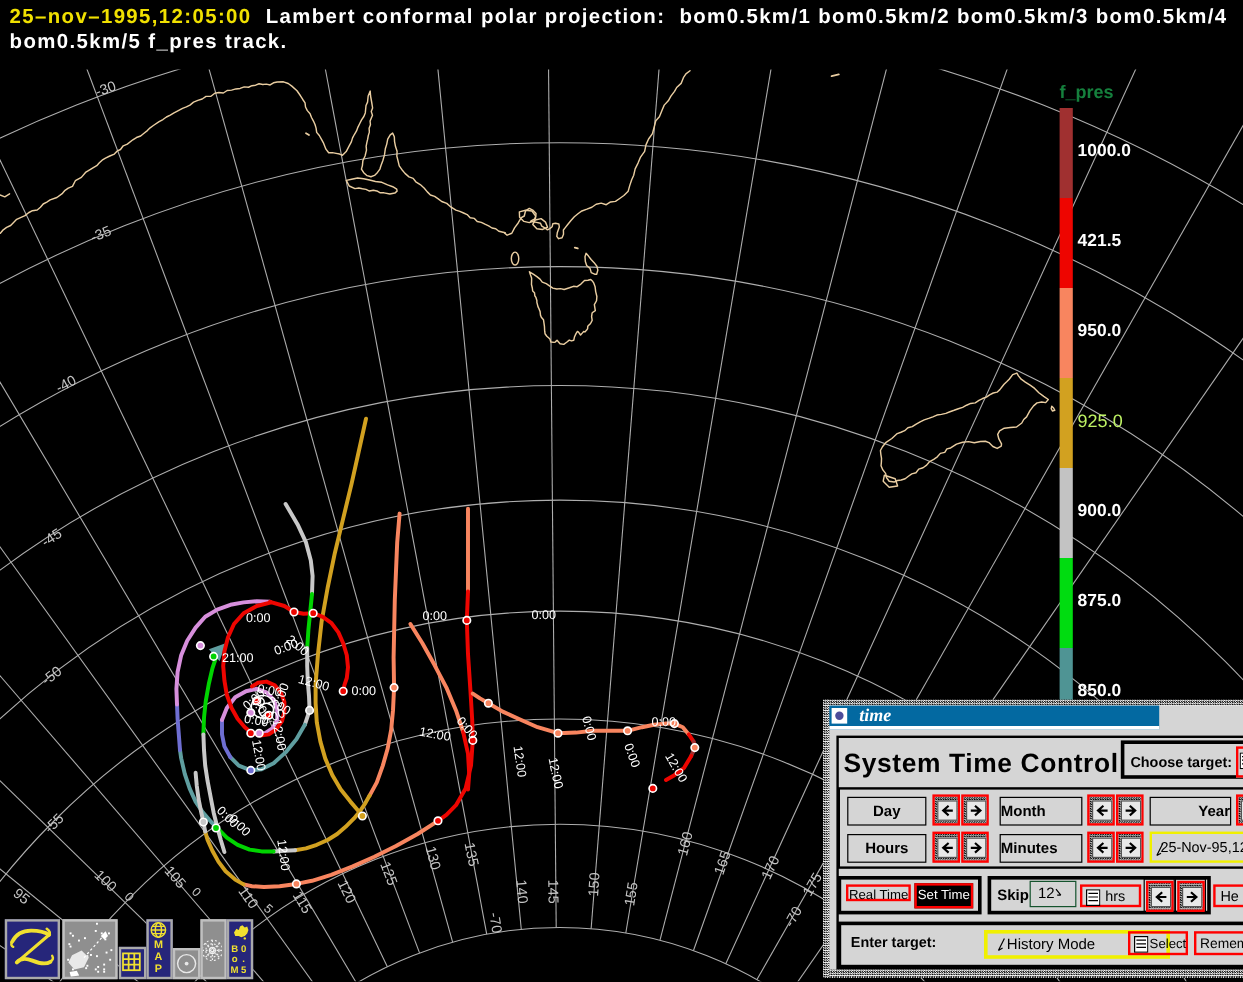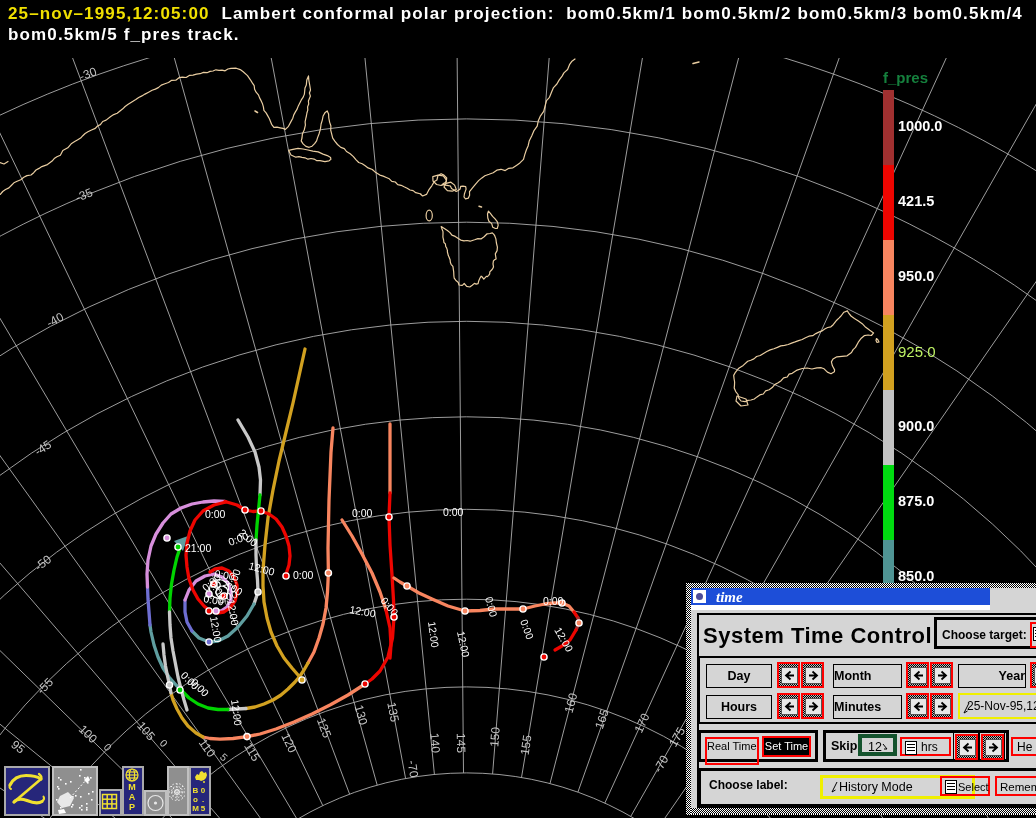--- a/index.html
+++ b/index.html
@@ -283,21 +283,21 @@
       <text x="4.5" y="25" text-anchor="middle" fill="#f0e030" font-size="8" font-weight="bold" font-family="Liberation Sans,sans-serif">B</text>
       <text x="12" y="25" text-anchor="middle" fill="#f0e030" font-size="8" font-weight="bold" font-family="Liberation Sans,sans-serif">0</text>
       <text x="4.5" y="34" text-anchor="middle" fill="#f0e030" font-size="8" font-weight="bold" font-family="Liberation Sans,sans-serif">o</text>
       <text x="12" y="34" text-anchor="middle" fill="#f0e030" font-size="8" font-weight="bold" font-family="Liberation Sans,sans-serif">.</text>
       <text x="4.5" y="43" text-anchor="middle" fill="#f0e030" font-size="8" font-weight="bold" font-family="Liberation Sans,sans-serif">M</text>
       <text x="12" y="43" text-anchor="middle" fill="#f0e030" font-size="8" font-weight="bold" font-family="Liberation Sans,sans-serif">5</text>
     </svg></div>
 
 <div style="position:absolute;left:686px;top:583px;width:350px;height:232px;background:repeating-conic-gradient(#000 0% 25%, #fff 0% 50%) 0 0/2px 2px"></div>
 <div style="position:absolute;left:691px;top:588px;width:345px;height:222px;background:#d5d5d5"></div>
-<div style="position:absolute;left:691px;top:588px;width:299px;height:17px;background:#1d4ed8;border-bottom:5px solid #ffffff">
+<div style="position:absolute;left:691px;top:588px;width:275px;height:17px;background:#0369a1;border-bottom:3px solid #ffffff">
   <div style="position:absolute;left:2px;top:1.5px;width:13px;height:13px;background:#fff">
       <div style="position:absolute;left:3px;top:3px;width:7px;height:7px;border-radius:50%;background:#4c4c99"></div>
     </div>
   <div style="position:absolute;left:25px;top:1px;color:#fff;font-family:'Liberation Serif',serif;font-style:italic;font-weight:bold;font-size:15px">time</div>
 </div>
 <div style="position:absolute;left:697px;top:613px;width:400px;height:195px;border:2.5px solid #000;box-sizing:border-box"></div>
 <div style="position:absolute;left:703px;top:623px;font-weight:bold;font-size:22px;color:#000;letter-spacing:0.5px">System Time Control</div>
 <div style="position:absolute;left:934px;top:617px;width:110px;height:32px;border:3px solid #000;box-sizing:border-box"></div>
 <div style="position:absolute;left:942px;top:628px;font-weight:bold;font-size:12px">Choose target:</div>
 <div style="position:absolute;left:1030px;top:622px;width:10px;height:22px;border:2px solid #f00;background:#d5d5d5">
@@ -370,25 +370,25 @@
     <div style="position:absolute;left:2px;top:3px;width:15px;height:15px;background:#e8e8e8;border:1px solid #555">
       <svg width="13" height="13" style="position:absolute;left:1px;top:1px">
         <path d="M2,6.5 H9 M5.5,2.5 L10,6.5 L5.5,10.5" stroke="#000" stroke-width="1.8" fill="none"></path>
       </svg>
     </div>
   </div>
 <div style="position:absolute;left:958px;top:693px;width:86px;height:26px;border:2px solid #f0f000;box-sizing:border-box;font-size:12px;padding:4px 0 0 7px;white-space:nowrap">25-Nov-95,12<svg width="8" height="13" style="position:absolute;left:3px;top:6px">
       <path d="M1,12 L6,2 M1,12 L4.5,10" stroke="#000" stroke-width="1" fill="none"></path>
     </svg></div>
 <div style="position:absolute;left:698px;top:730px;width:120px;height:32px;border:3px solid #000;box-sizing:border-box"></div>
-<div style="position:absolute;left:705px;top:737px;width:54px;height:28px;border:2px solid #f00;box-sizing:border-box;font-size:11px;text-align:left;line-height:14px;white-space:nowrap">Real Time</div>
+<div style="position:absolute;left:705px;top:737px;width:54px;height:14px;border:2px solid #f00;box-sizing:border-box;font-size:11px;text-align:right;line-height:14px;white-space:nowrap">Real Time</div>
 <div style="position:absolute;left:762px;top:736px;width:49px;height:21px;border:2px solid #f00;background:#000;color:#fff;box-sizing:border-box;font-size:11px;text-align:center;line-height:16px;white-space:nowrap">Set Time</div>
 <div style="position:absolute;left:823px;top:730px;width:186px;height:32px;border:3px solid #000;box-sizing:border-box"></div>
 <div style="position:absolute;left:831px;top:739px;font-weight:bold;font-size:12.5px">Skip</div>
-<div style="position:absolute;left:858px;top:734px;width:39px;height:22px;border:4px solid #14532d;box-sizing:border-box;font-size:12.5px;padding:2px 0 12px 6px">12<svg width="7" height="8">
+<div style="position:absolute;left:858px;top:734px;width:39px;height:22px;border:1px solid #14532d;box-sizing:border-box;font-size:12.5px;padding:2px 0 12px 6px">12<svg width="7" height="8">
       <path d="M1,1 L5,6 M5,6 L2,6" stroke="#000" fill="none"></path>
     </svg></div>
 <div style="position:absolute;left:900px;top:737px;width:51px;height:19px;border:2px solid #f00;box-sizing:border-box;font-size:12px">
     <svg width="12" height="14" style="position:absolute;left:3px;top:2px">
       <rect x="0.5" y="0.5" width="11" height="13" fill="#fff" stroke="#000"></rect>
       <line x1="2" y1="3.5" x2="10" y2="3.5" stroke="#000"></line>
       <line x1="2" y1="6.5" x2="10" y2="6.5" stroke="#000"></line>
       <line x1="2" y1="9.5" x2="10" y2="9.5" stroke="#000"></line>
     </svg>
     <span style="position:absolute;left:19px;top:1px">hrs</span>
@@ -406,21 +406,21 @@
     <div style="position:absolute;left:0px;top:0px;width:23px;height:26px;border:2px solid #f00;background:repeating-conic-gradient(#000 0% 25%, #bbb 0% 50%) 0 0/2px 2px;box-sizing:border-box;left:0.5px;top:0.5px">
       <div style="position:absolute;left:2px;top:3px;width:15px;height:15px;background:#e8e8e8;border:1px solid #555">
         <svg width="13" height="13" style="position:absolute;left:1px;top:1px">
           <path d="M2,6.5 H9 M5.5,2.5 L10,6.5 L5.5,10.5" stroke="#000" stroke-width="1.8" fill="none"></path>
         </svg>
       </div>
     </div>
   </div>
 <div style="position:absolute;left:1011px;top:737px;width:30px;height:19px;border:2px solid #f00;box-sizing:border-box;font-size:12px;padding:1px 0 0 4px">He</div>
 <div style="position:absolute;left:698px;top:768px;width:345px;height:39px;border:3px solid #000;box-sizing:border-box"></div>
-<div style="position:absolute;left:709px;top:778px;font-weight:bold;font-size:12px">Choose label:</div>
+<div style="position:absolute;left:709px;top:778px;font-weight:bold;font-size:12px">Enter target:</div>
 <div style="position:absolute;left:820px;top:775px;width:155px;height:24px;border:3px solid #f0f000;box-sizing:border-box;font-size:12.5px;padding:2px 0 0 8px;white-space:nowrap"><svg width="8" height="13" style="vertical-align:-2px">
       <path d="M1,12 L6,2 M1,12 L4.5,10" stroke="#000" stroke-width="1" fill="none"></path>
     </svg>History Mode</div>
 <div style="position:absolute;left:940px;top:776px;width:50px;height:20px;border:2px solid #f00;box-sizing:border-box;font-size:12px">
     <svg width="12" height="14" style="position:absolute;left:3px;top:2px">
       <rect x="0.5" y="0.5" width="11" height="13" fill="#fff" stroke="#000"></rect>
       <line x1="2" y1="3.5" x2="10" y2="3.5" stroke="#000"></line>
       <line x1="2" y1="6.5" x2="10" y2="6.5" stroke="#000"></line>
       <line x1="2" y1="9.5" x2="10" y2="9.5" stroke="#000"></line>
     </svg>

